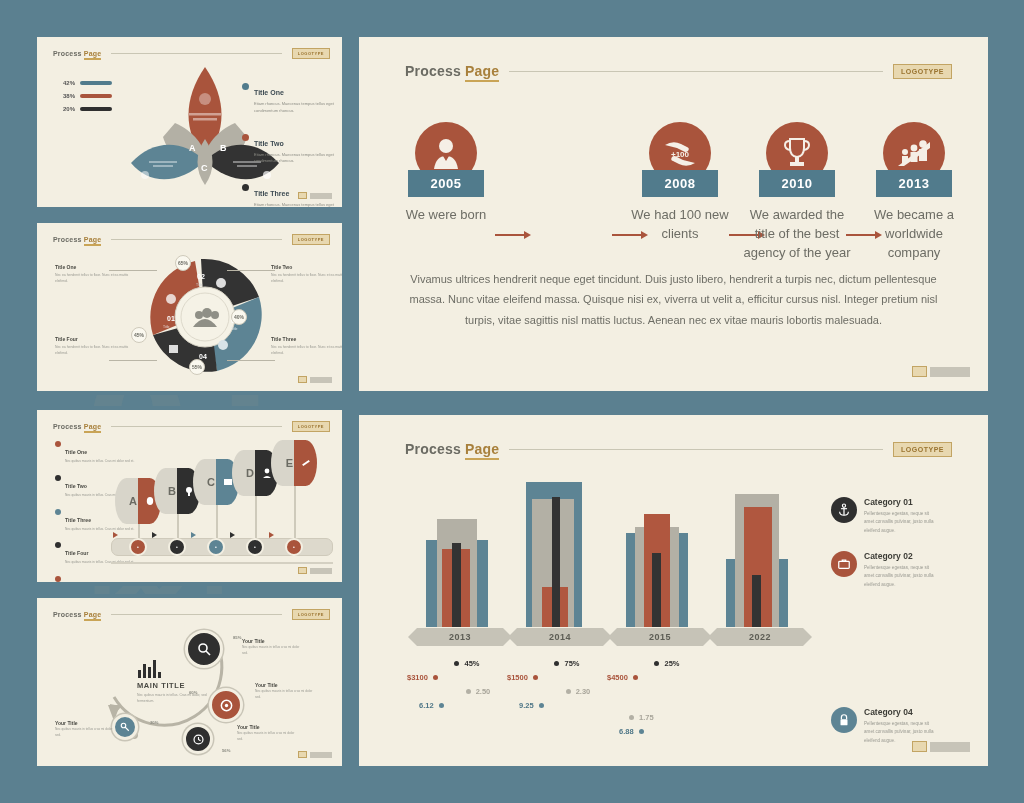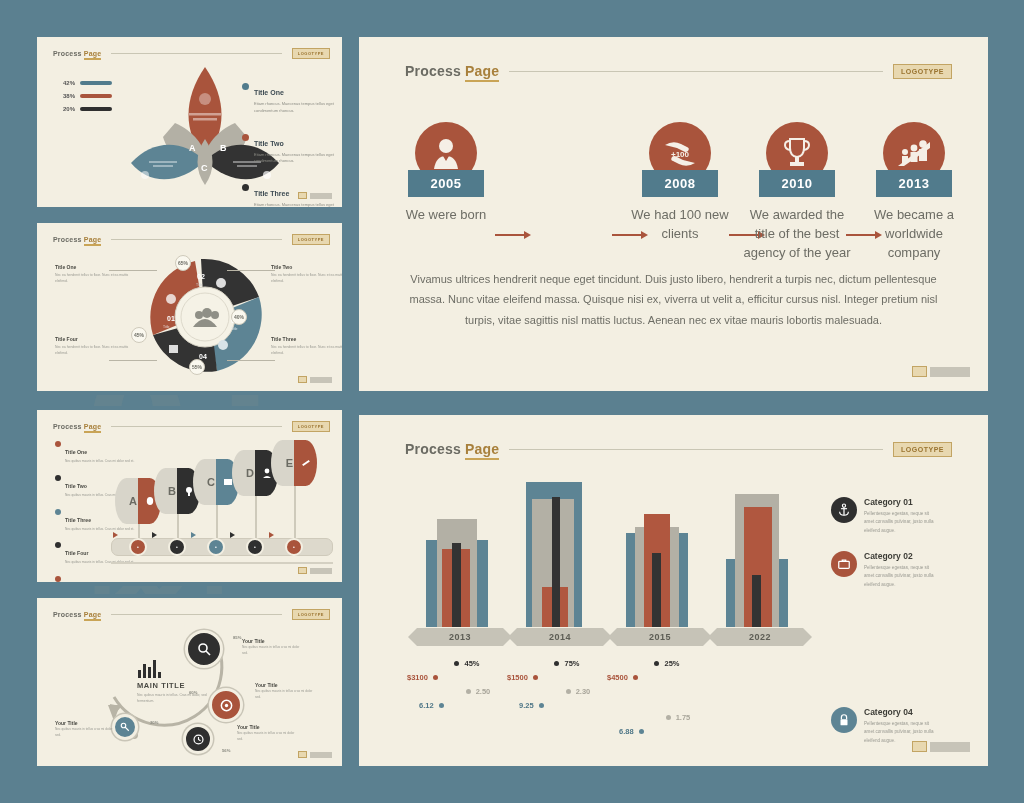--- a/index.html
+++ b/index.html
@@ -645,21 +645,21 @@
 
       <div class="stat-grp" style="left:248px;top:244px;">
         <div class="stat-row" style="justify-content:center;color:#2f2f2f;">
           <span class="stat-dot" style="background:#2f2f2f;margin-right:5px;"></span>
           <span>25%</span>
         </div>
         <div class="stat-row" style="justify-content:flex-start;color:#a9543c;">
           <span>$4500</span>
           <span class="stat-dot" style="background:#a9543c;margin-left:5px;"></span>
         </div>
-        <div class="stat-row" style="justify-content:center;color:#a8a59a;padding-left:22px;margin-top:31px;">
+        <div class="stat-row" style="color:#a8a59a;padding-left:22px;margin-top:31px;">
           <span class="stat-dot" style="background:#b3b0a5;margin-right:5px;"></span>
           <span>1.75</span>
         </div>
         <div class="stat-row" style="justify-content:flex-start;color:#4e7687;padding-left:12px;">
           <span>6.88</span>
           <span class="stat-dot" style="background:#5d8494;margin-left:5px;"></span>
         </div>
       </div>
 
 

